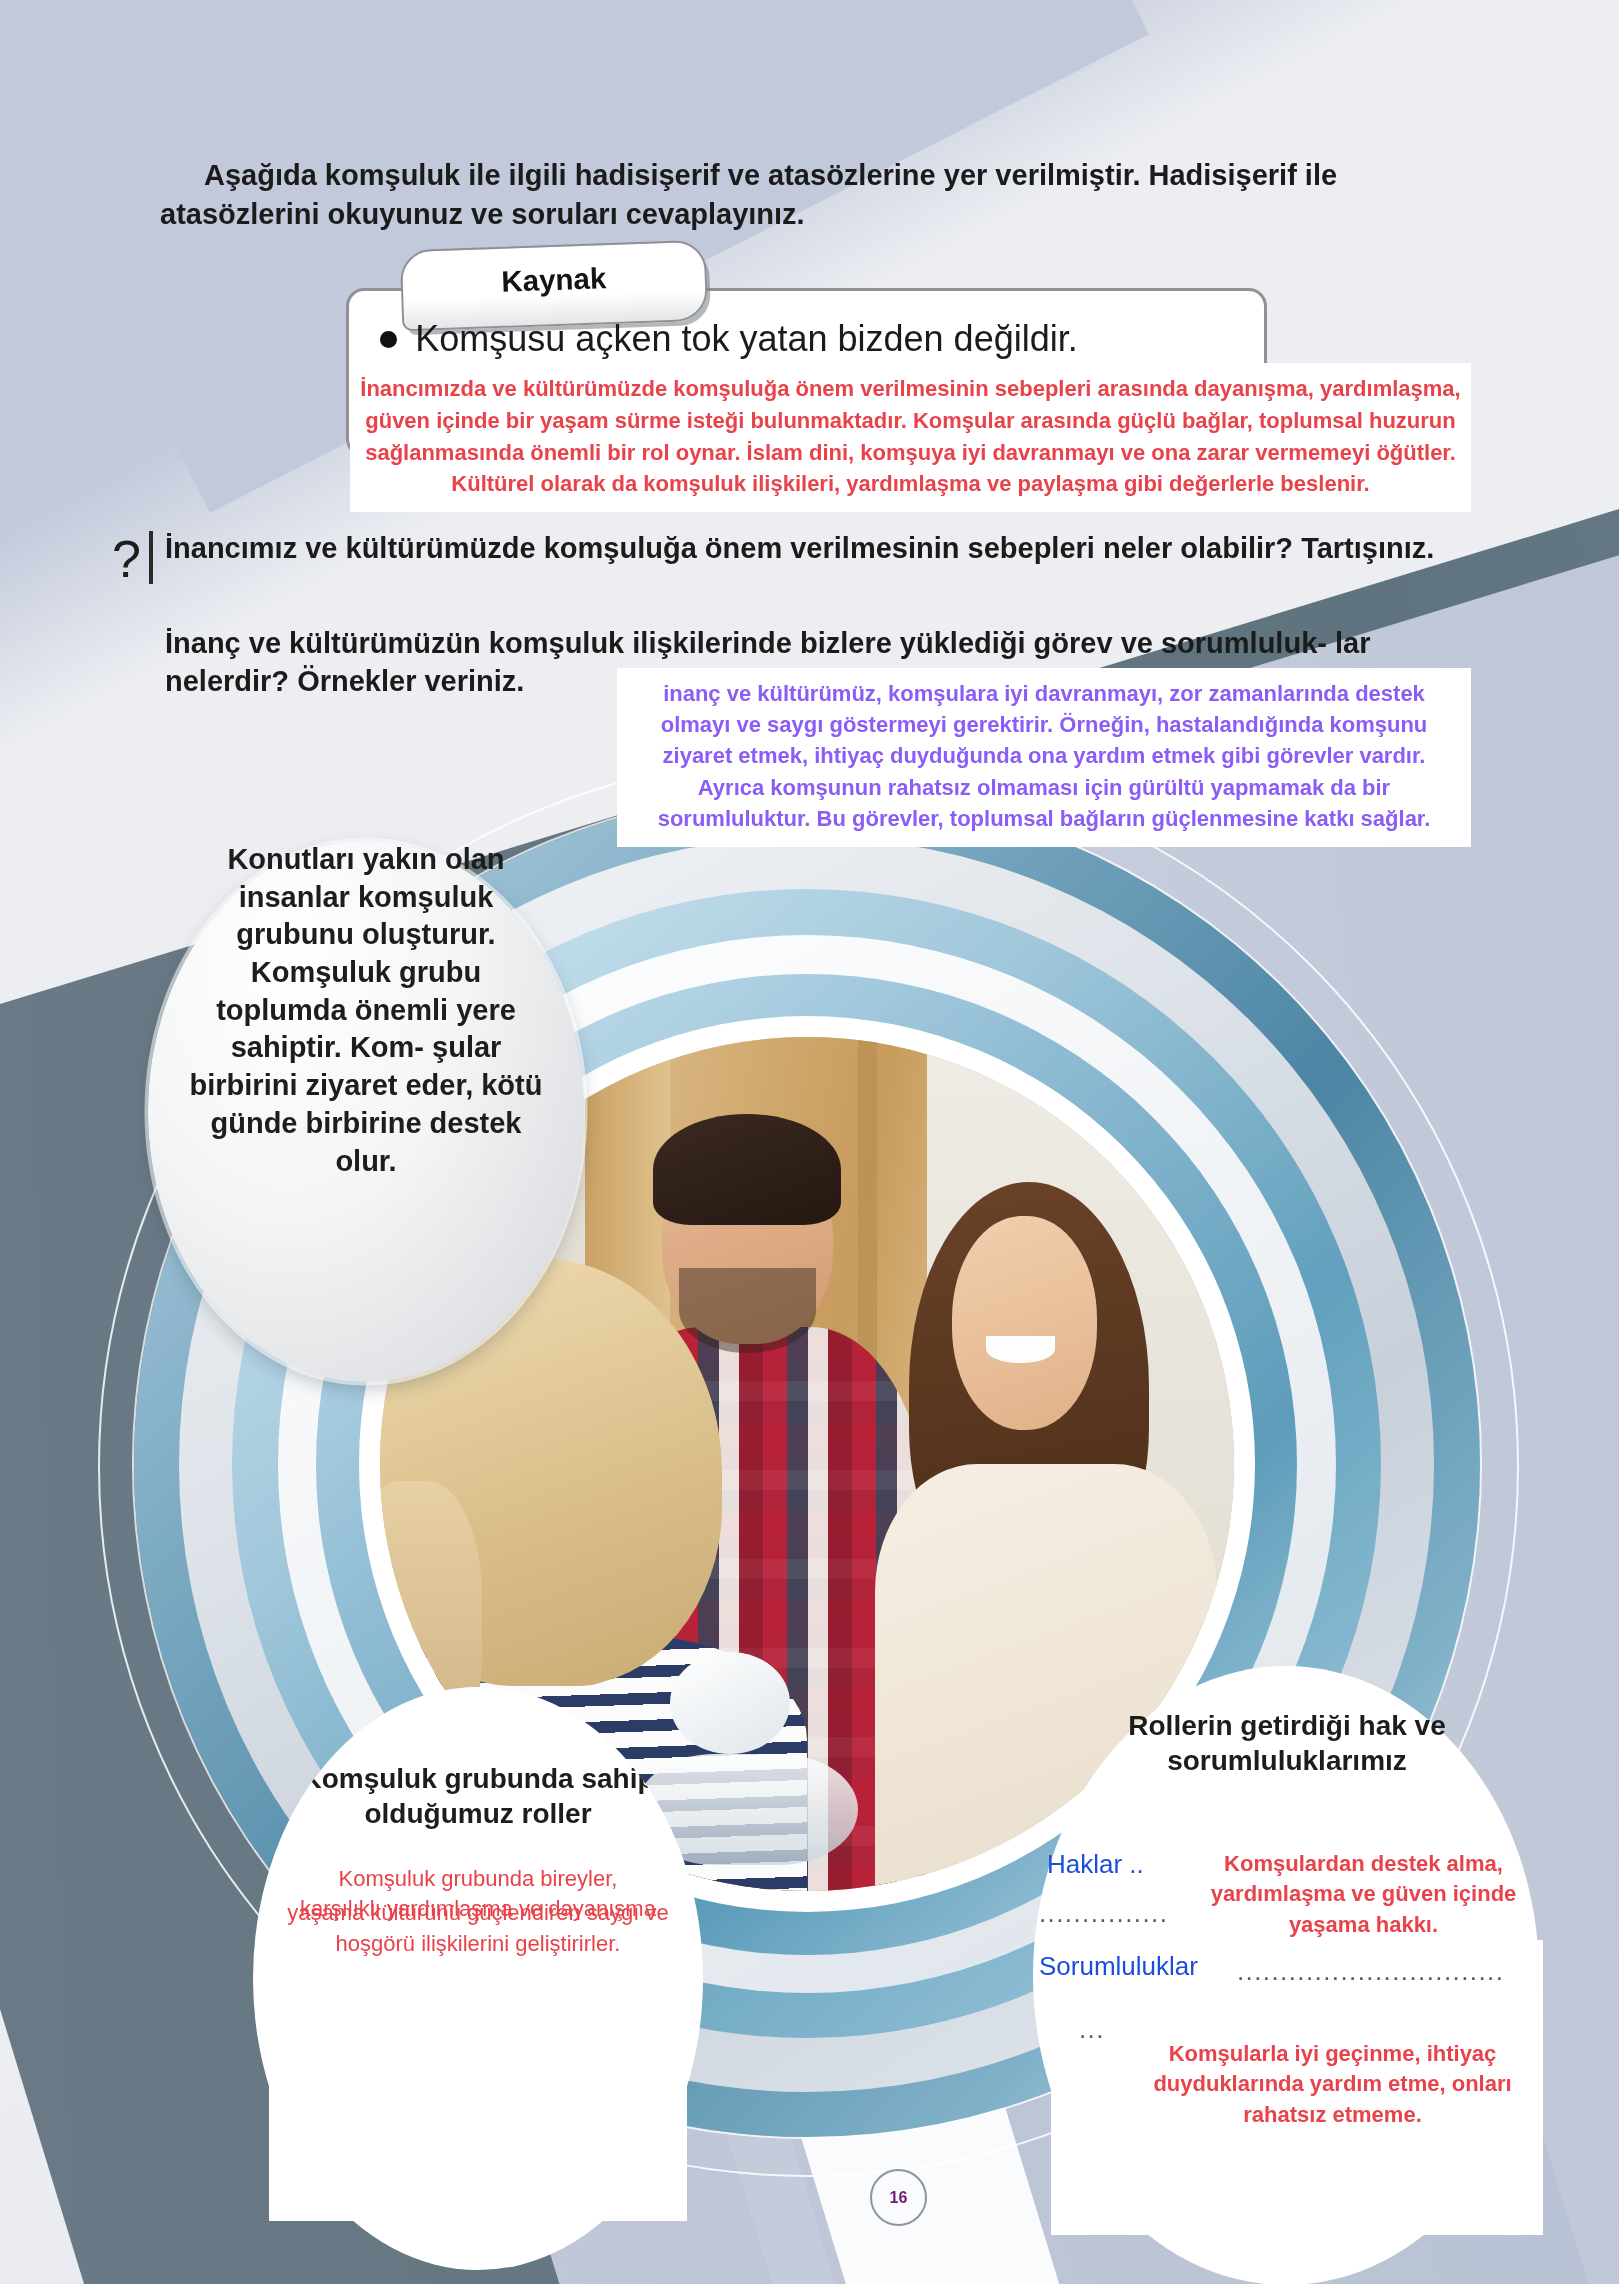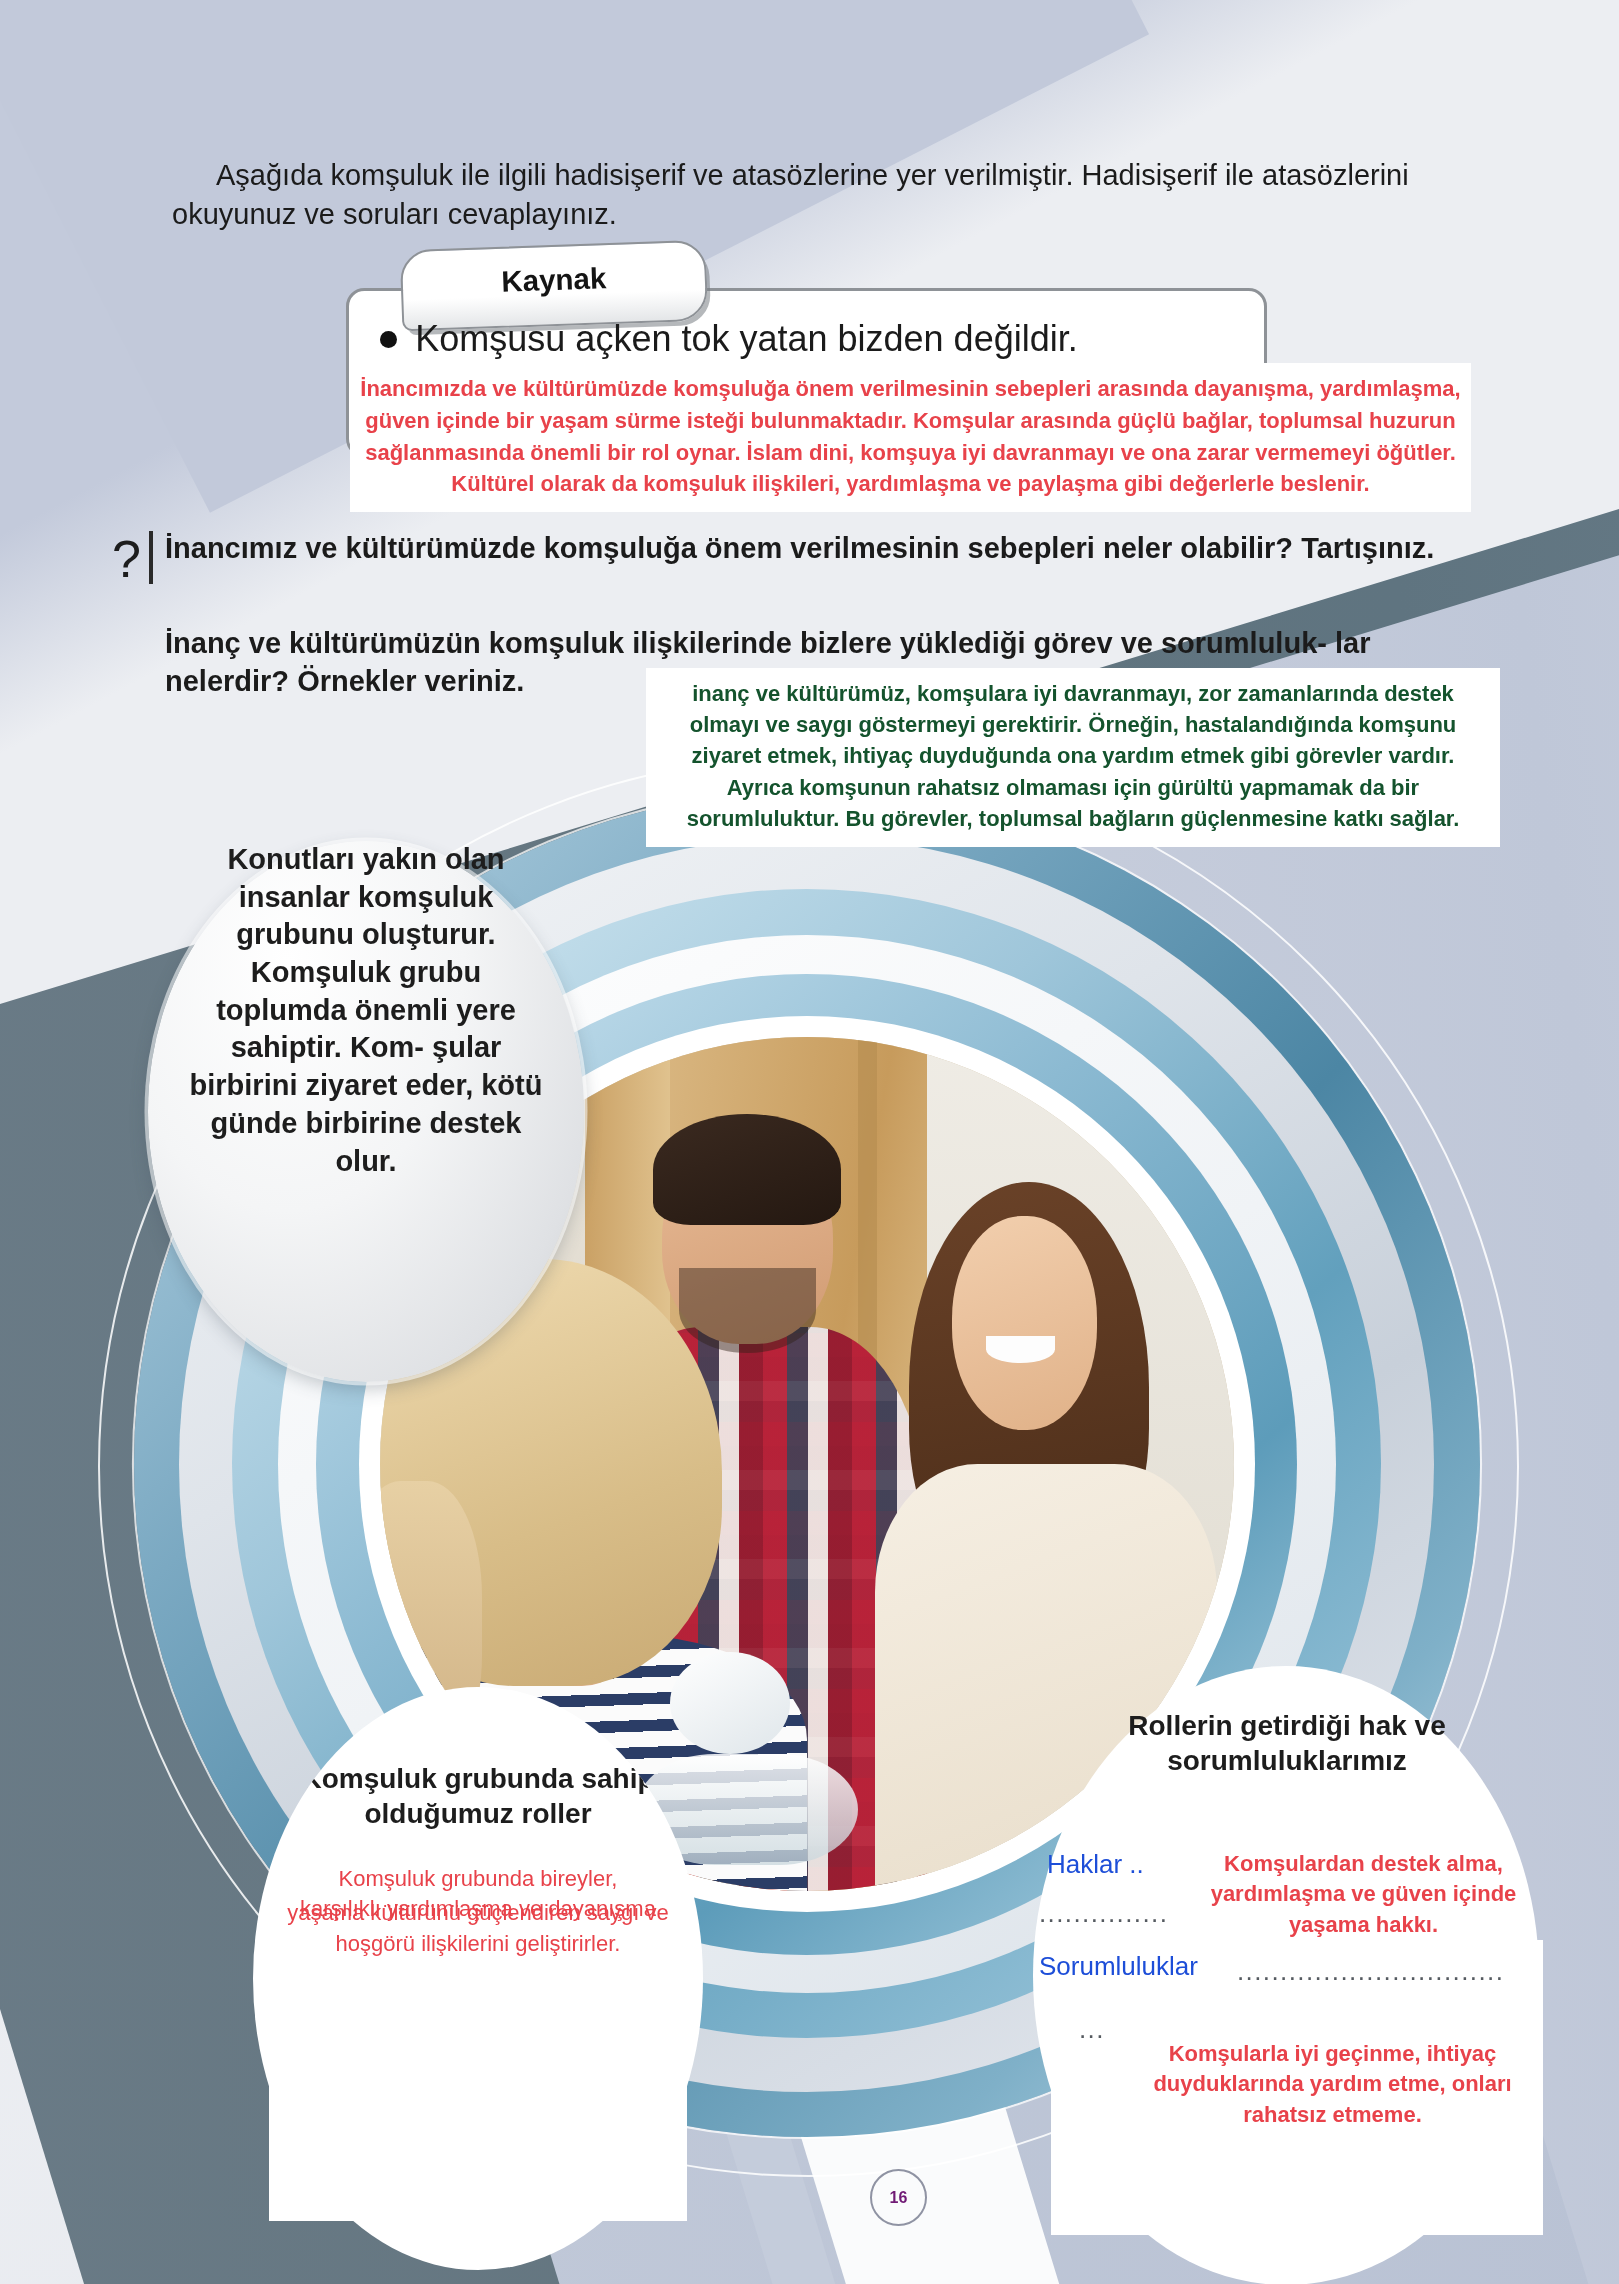--- a/index.html
+++ b/index.html
@@ -277,24 +277,24 @@
     font-size: 22px;
     font-weight: 700;
     color: #e8424a;
     line-height: 1.38;
     text-align: center;
   }
 
   
   .intro-para {
     position: absolute;
-    left: 172px; top: 156px;
+    left: 160px; top: 156px;
     width: 1304px;
     font-size: 29px;
-    font-weight: 400;
+    font-weight: 700;
     color: #1b1b1b;
     line-height: 1.33;
     text-indent: 44px;
   }
 
   
   .kaynak-box {
     position:absolute;
     left: 346px; top: 288px;
     width: 921px; height: 169px;
@@ -383,29 +383,29 @@
     width: 1304px;
     font-size: 29px;
     font-weight: 700;
     color:#1b1b1b;
     line-height: 1.32;
   }
 
   
   .red-block-2 {
     position:absolute;
-    left: 646px; top: 668px;
+    left: 617px; top: 668px;
     width: 854px;
     background:#ffffff;
     padding: 9.8px 12.7px 12.7px 12.7px;
     box-sizing:border-box;
     text-align:center;
     font-size: 22px;
     font-weight: 700;
-    color:#14532d;
+    color:#8b5cf6;
     line-height: 1.42;
   }
 
   
   .page-num {
     position:absolute;
     left: 870px; top: 2169px;
     width: 53px; height: 53px;
     border: 2.1px solid #8f93a3;
     border-radius: 50%;

